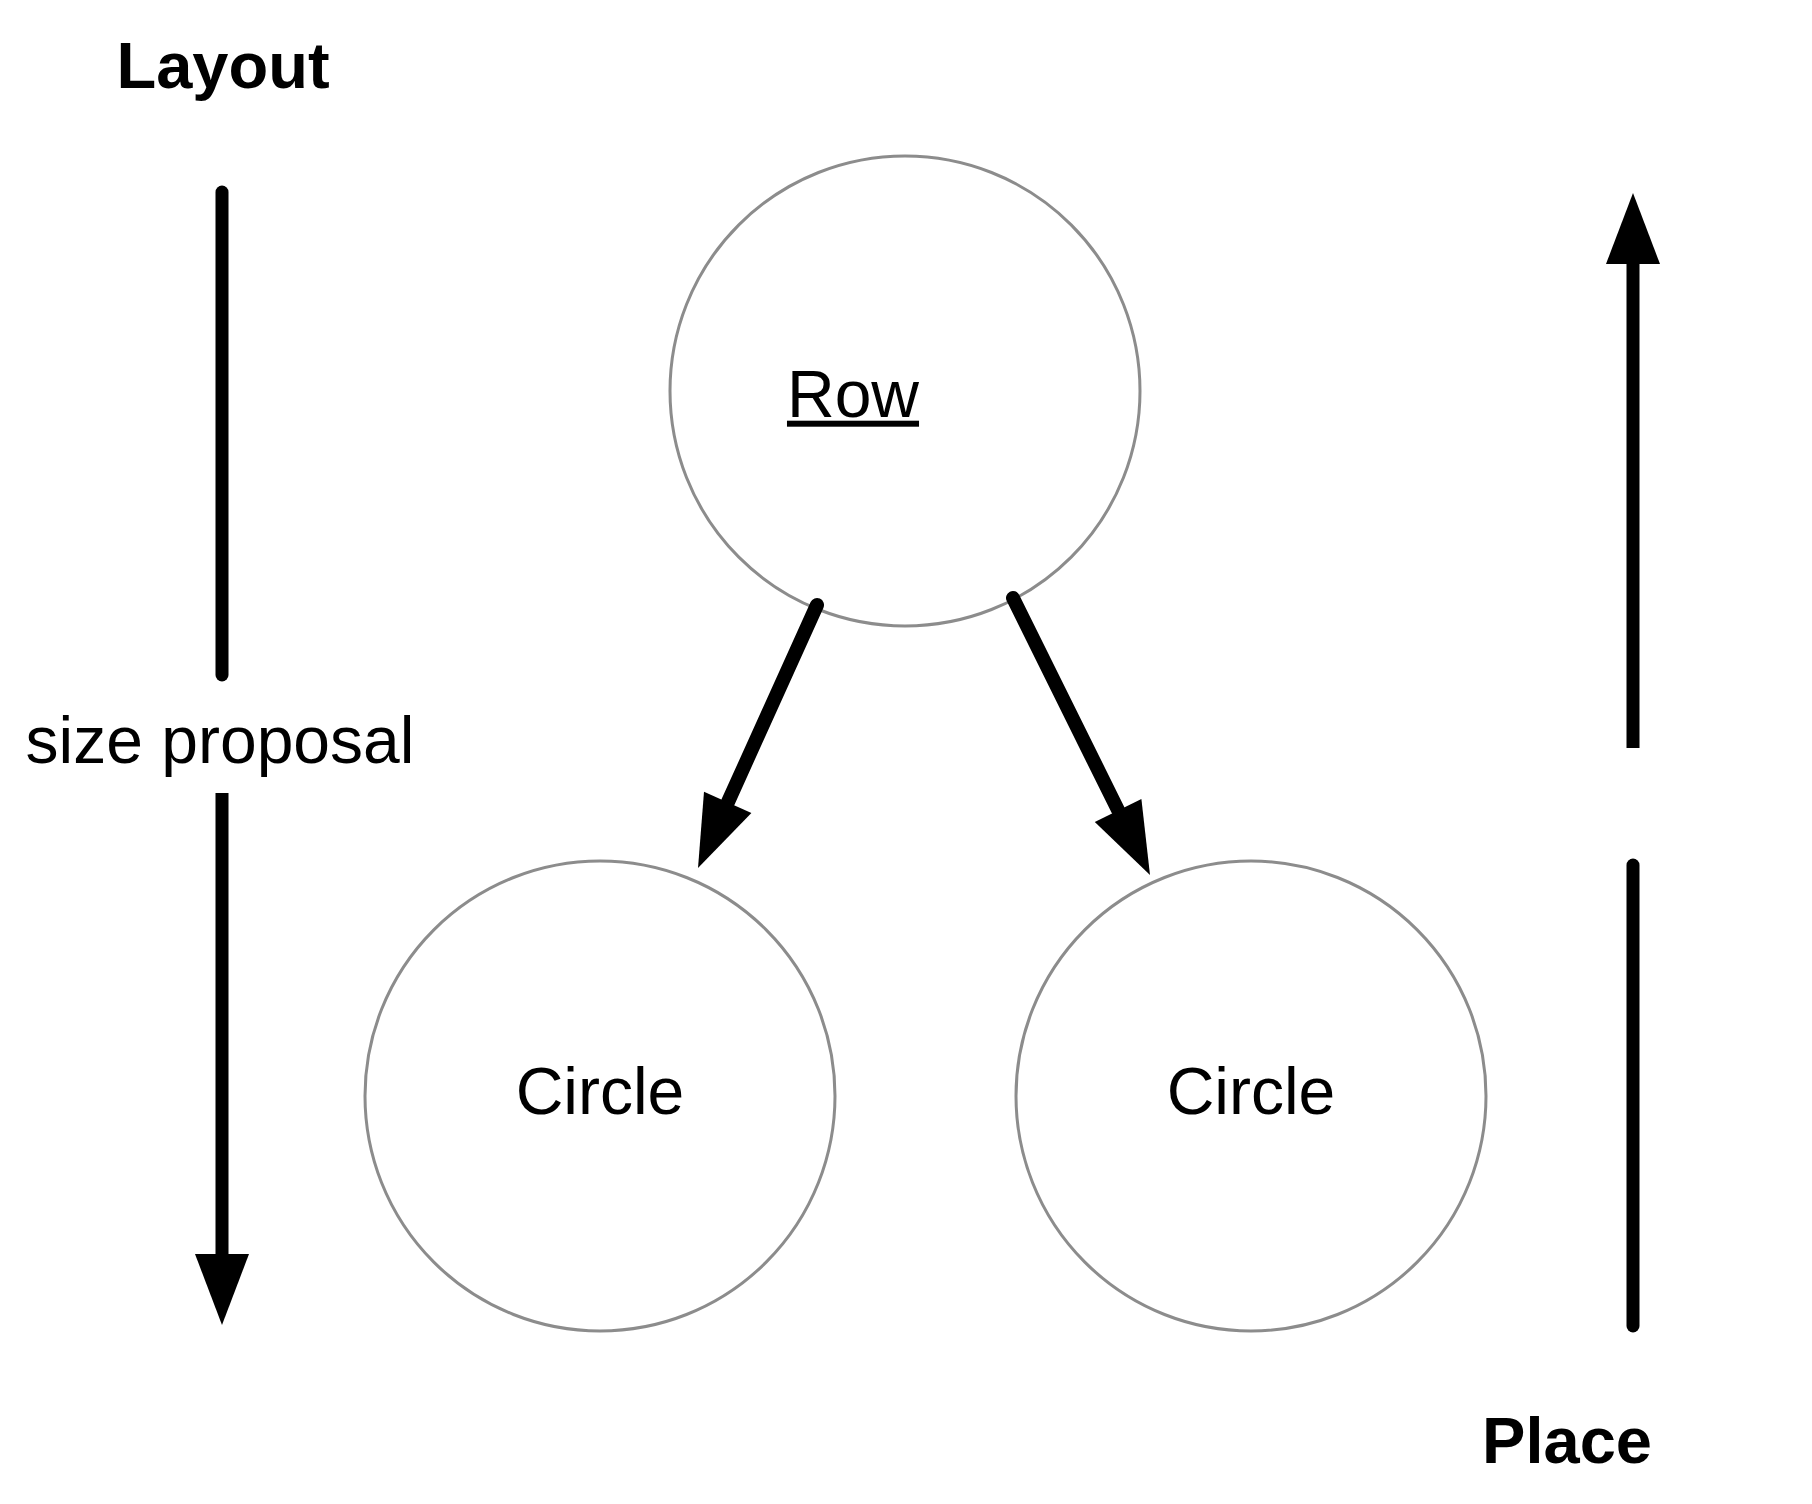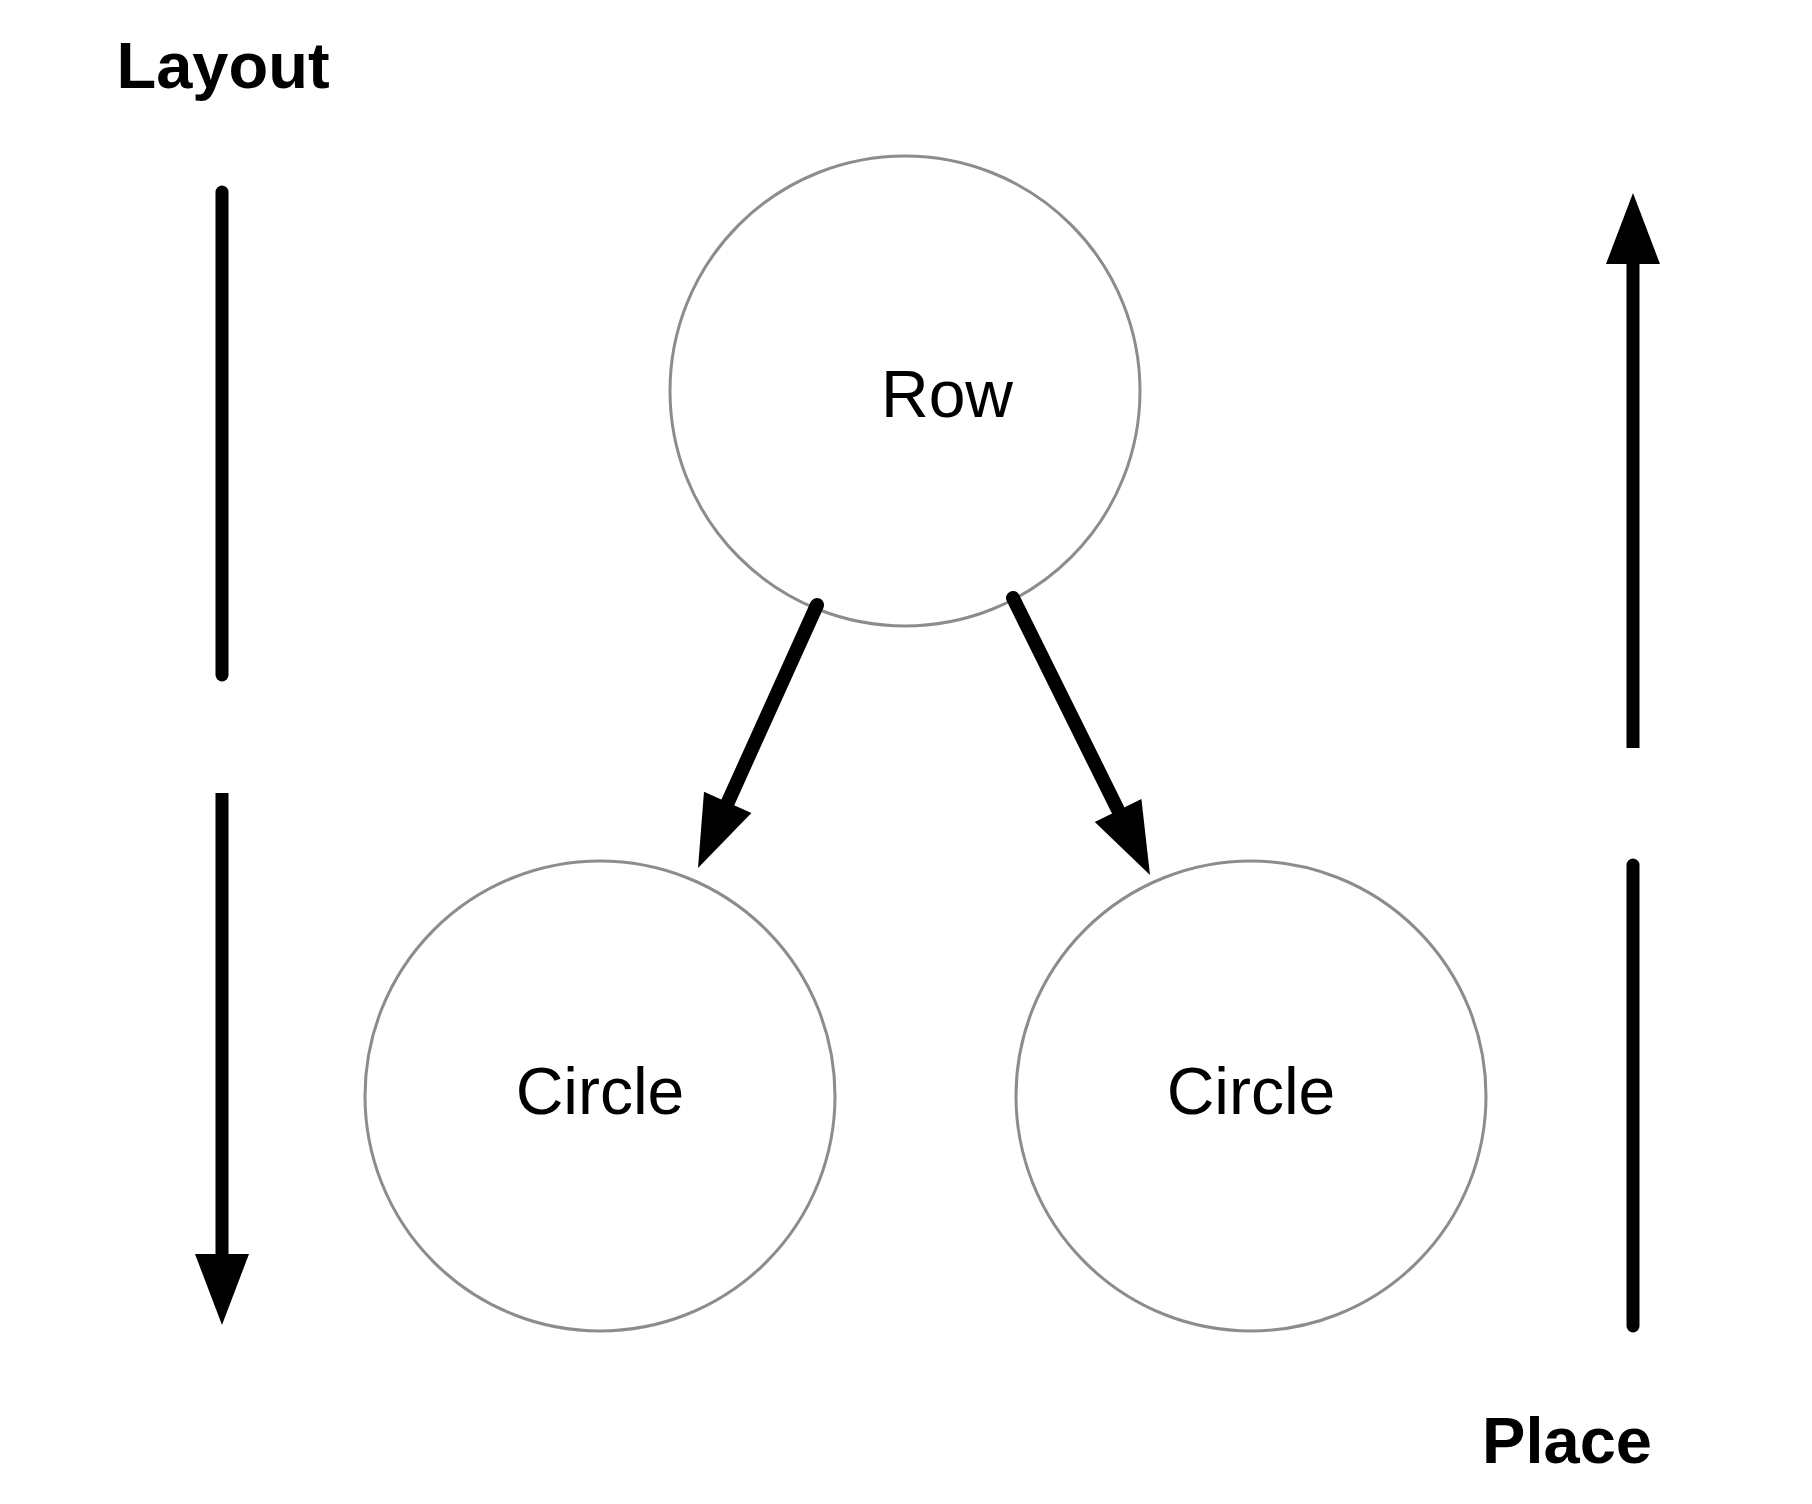--- a/index.html
+++ b/index.html
@@ -63,23 +63,24 @@
     </g>
 
     <g>
       <line x1="1013" y1="598" x2="1118" y2="810" stroke-width="14" stroke-linecap="round" stroke="#000000"></line>
       <polygon points="1150,875 1094.8,822 1141.4,799" fill="#000000"></polygon>
     </g>
   </svg>
 
   <div class="lbl bold" style="left:223px; top:66px;">Layout</div>
 
+  <div class="lbl" style="left:220px; top:740px;">size proposal</div>
 
 
   <div class="lbl bold" style="left:1567px; top:1441px;">Place</div>
 
-  <div class="lbl" style="left:947px; top:394px;">Row</div>
+  <div class="lbl" style="left:853px; top:394px;text-decoration:underline;">Row</div>
 
   <div class="lbl" style="left:600px; top:1091px;">Circle</div>
 
   <div class="lbl" style="left:1251px; top:1091px;">Circle</div>
 
 </div>
 
 </body></html>

